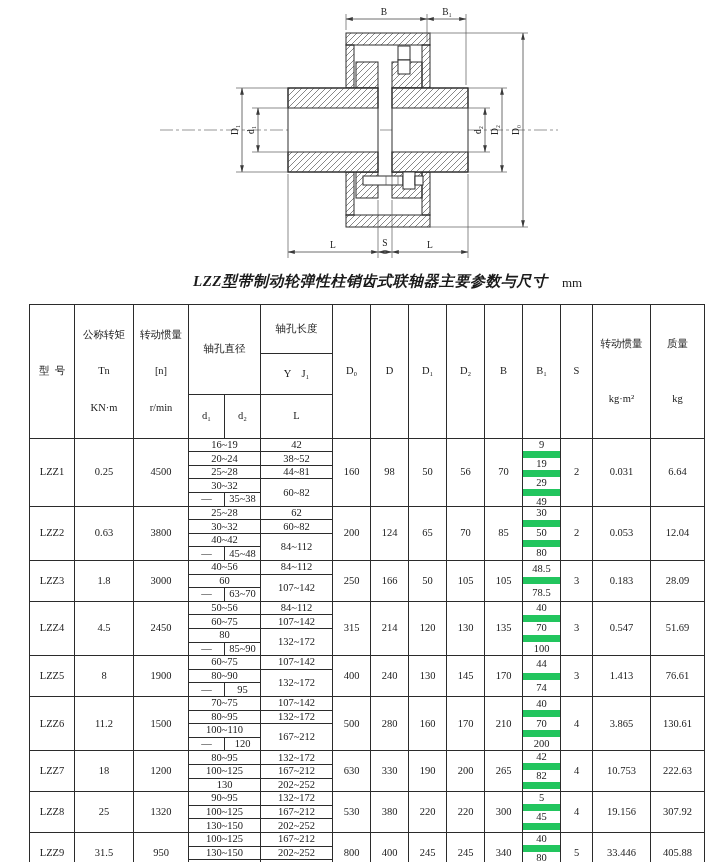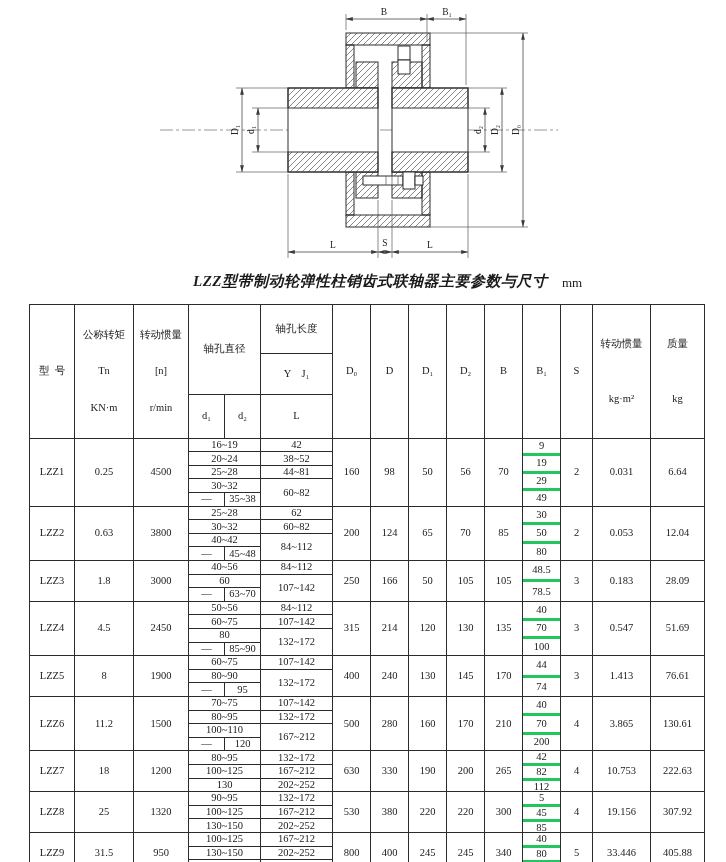--- a/index.html
+++ b/index.html
@@ -29,21 +29,21 @@
     overflow:hidden;white-space:pre;
   }
   table.spec thead tr:nth-child(1){height:20px;}
   table.spec thead tr:nth-child(2){height:17px;}
   table.spec thead tr:nth-child(3){height:18px;}
   table.spec tbody tr{height:13.6px;}
   .hdr-gap{margin-top:19px;}
   td.b1cell{position:relative;padding:0;}
   .b1stack{position:absolute;left:0;top:0;right:0;bottom:0;display:flex;flex-direction:column;}
   .b1stack > div{flex:1;display:flex;align-items:center;justify-content:center;}
-  .b1stack > div + div{border-top:3px solid #22c55e;}
+  .b1stack > div + div{border-top:7px solid #22c55e;}
 </style>
 </head>
 <body>
 
 <div class="drawing-wrap">
 <svg width="726" height="268" viewBox="0 0 726 268">
   <defs>
     <pattern id="hatch" patternUnits="userSpaceOnUse" width="6" height="6">
       <path d="M0,6 L6,0" stroke="#555" stroke-width="0.7"></path>
     </pattern>

